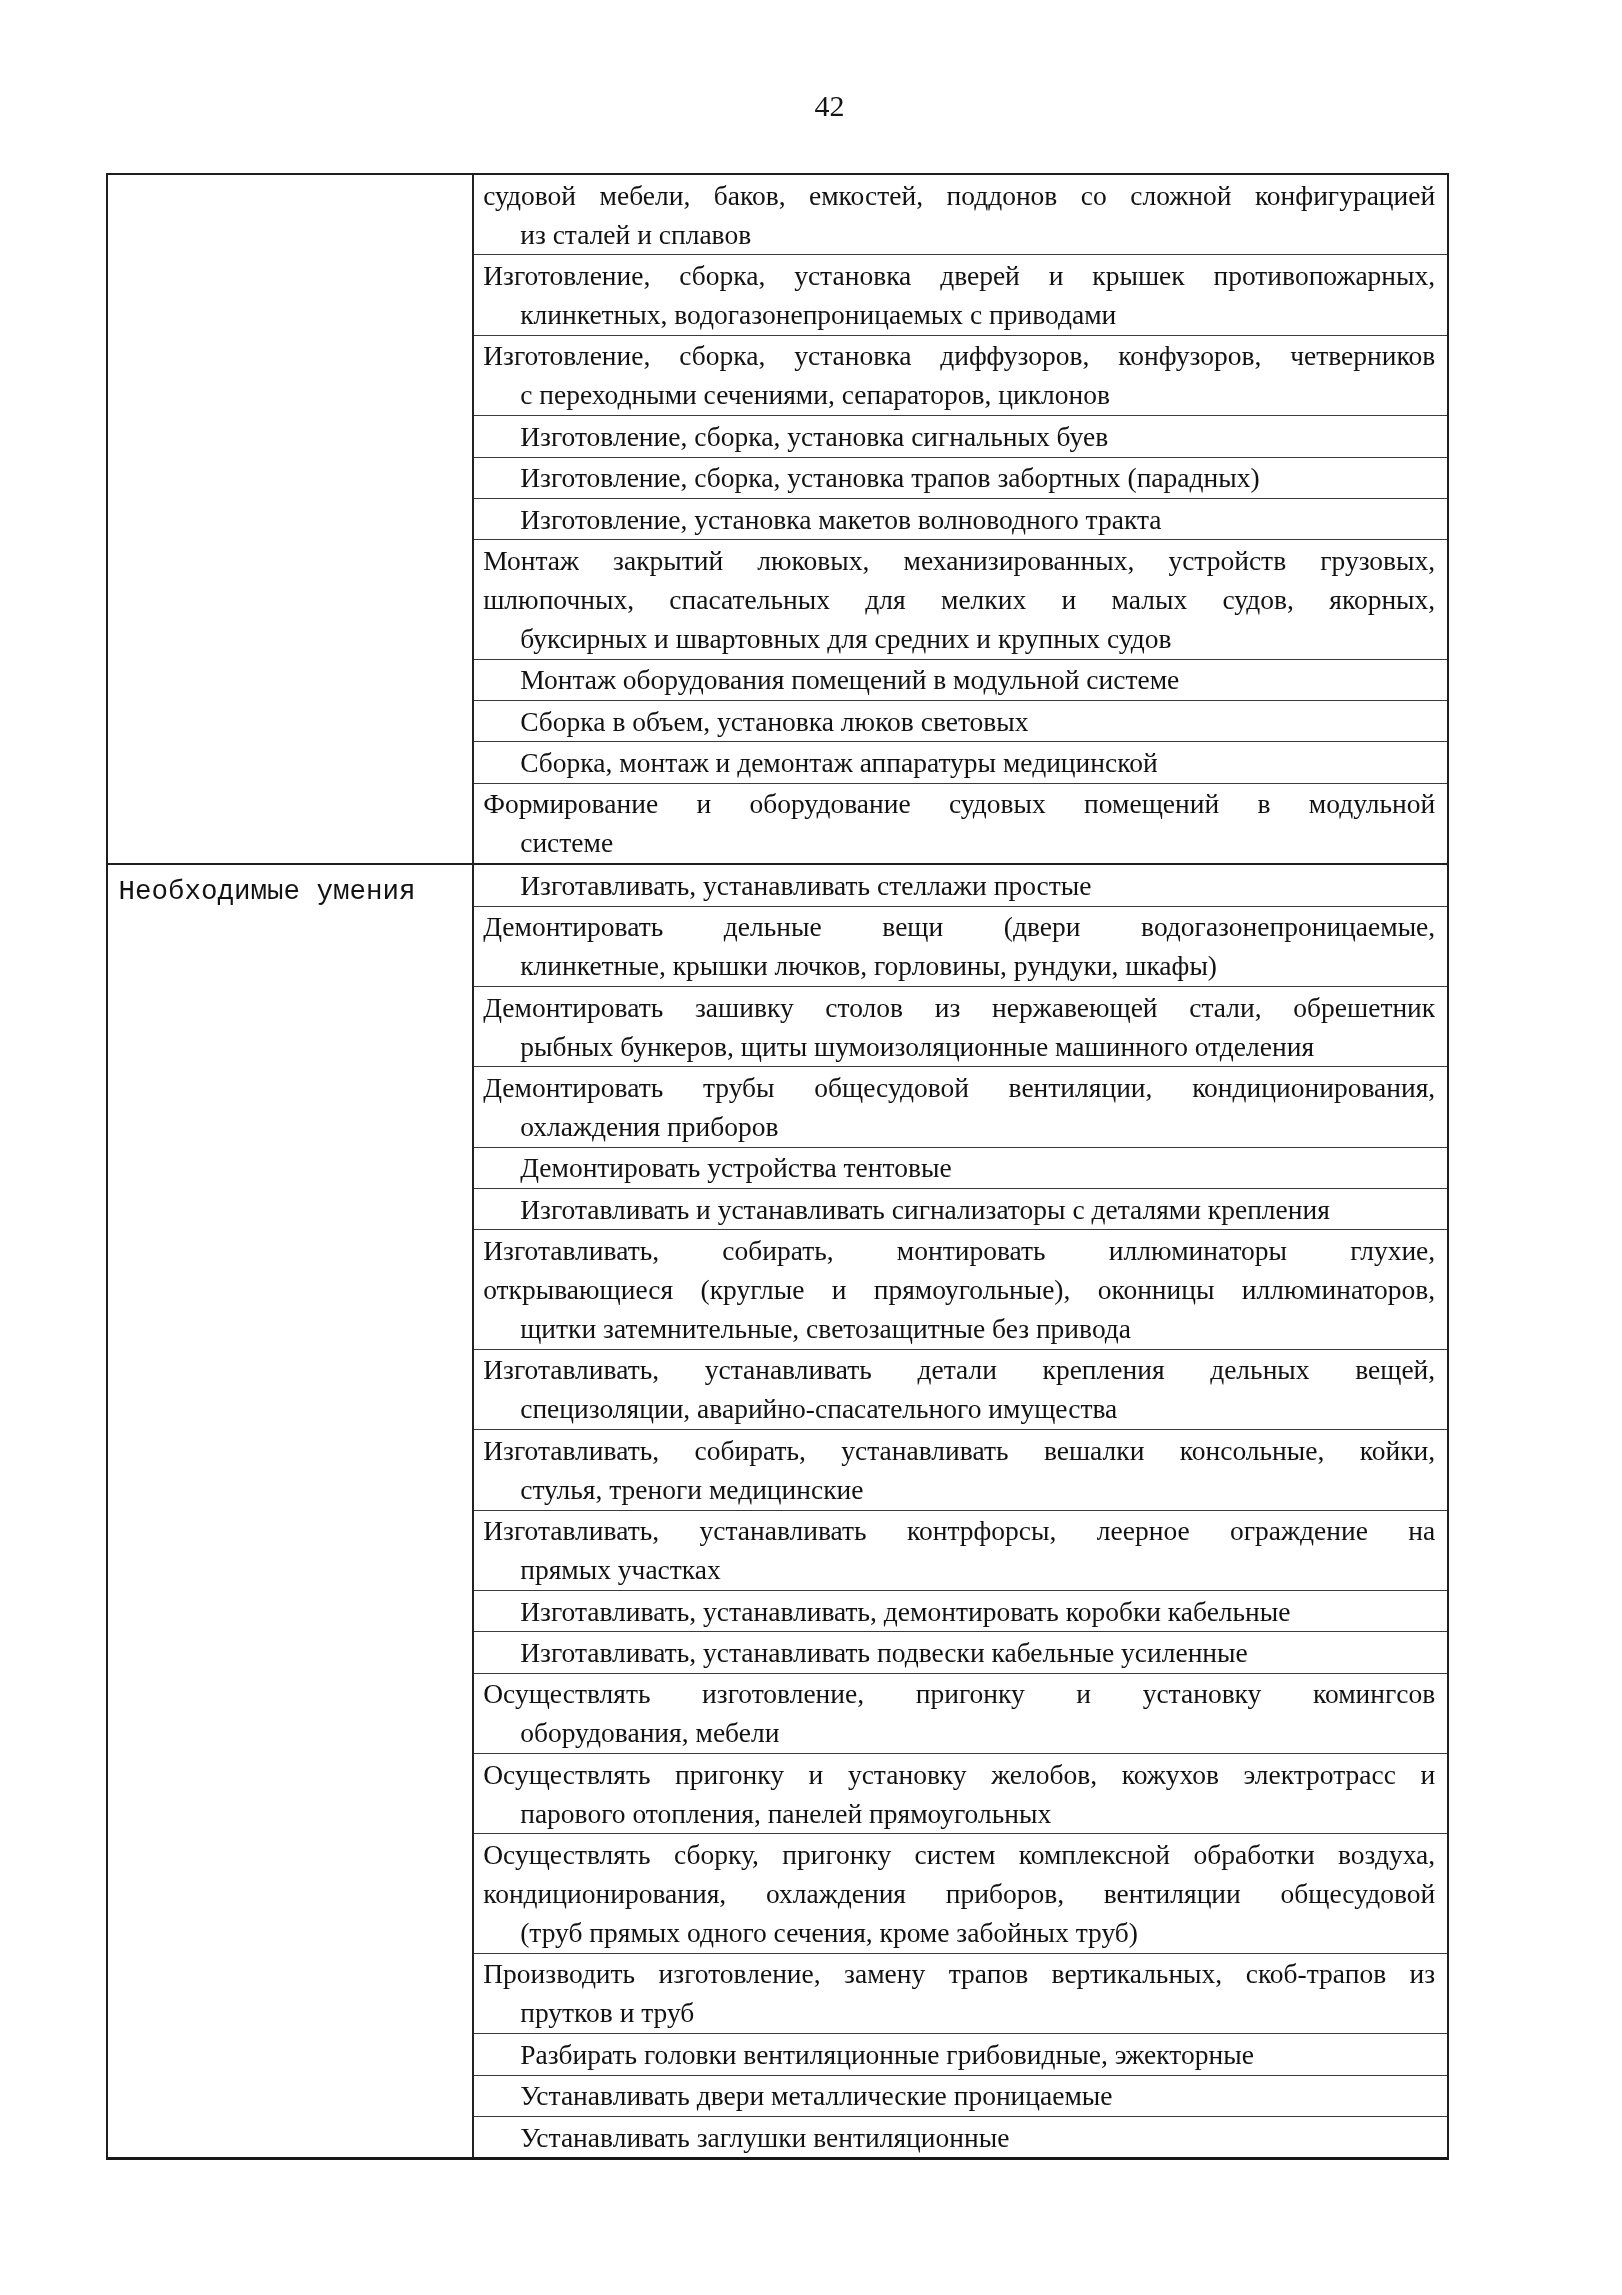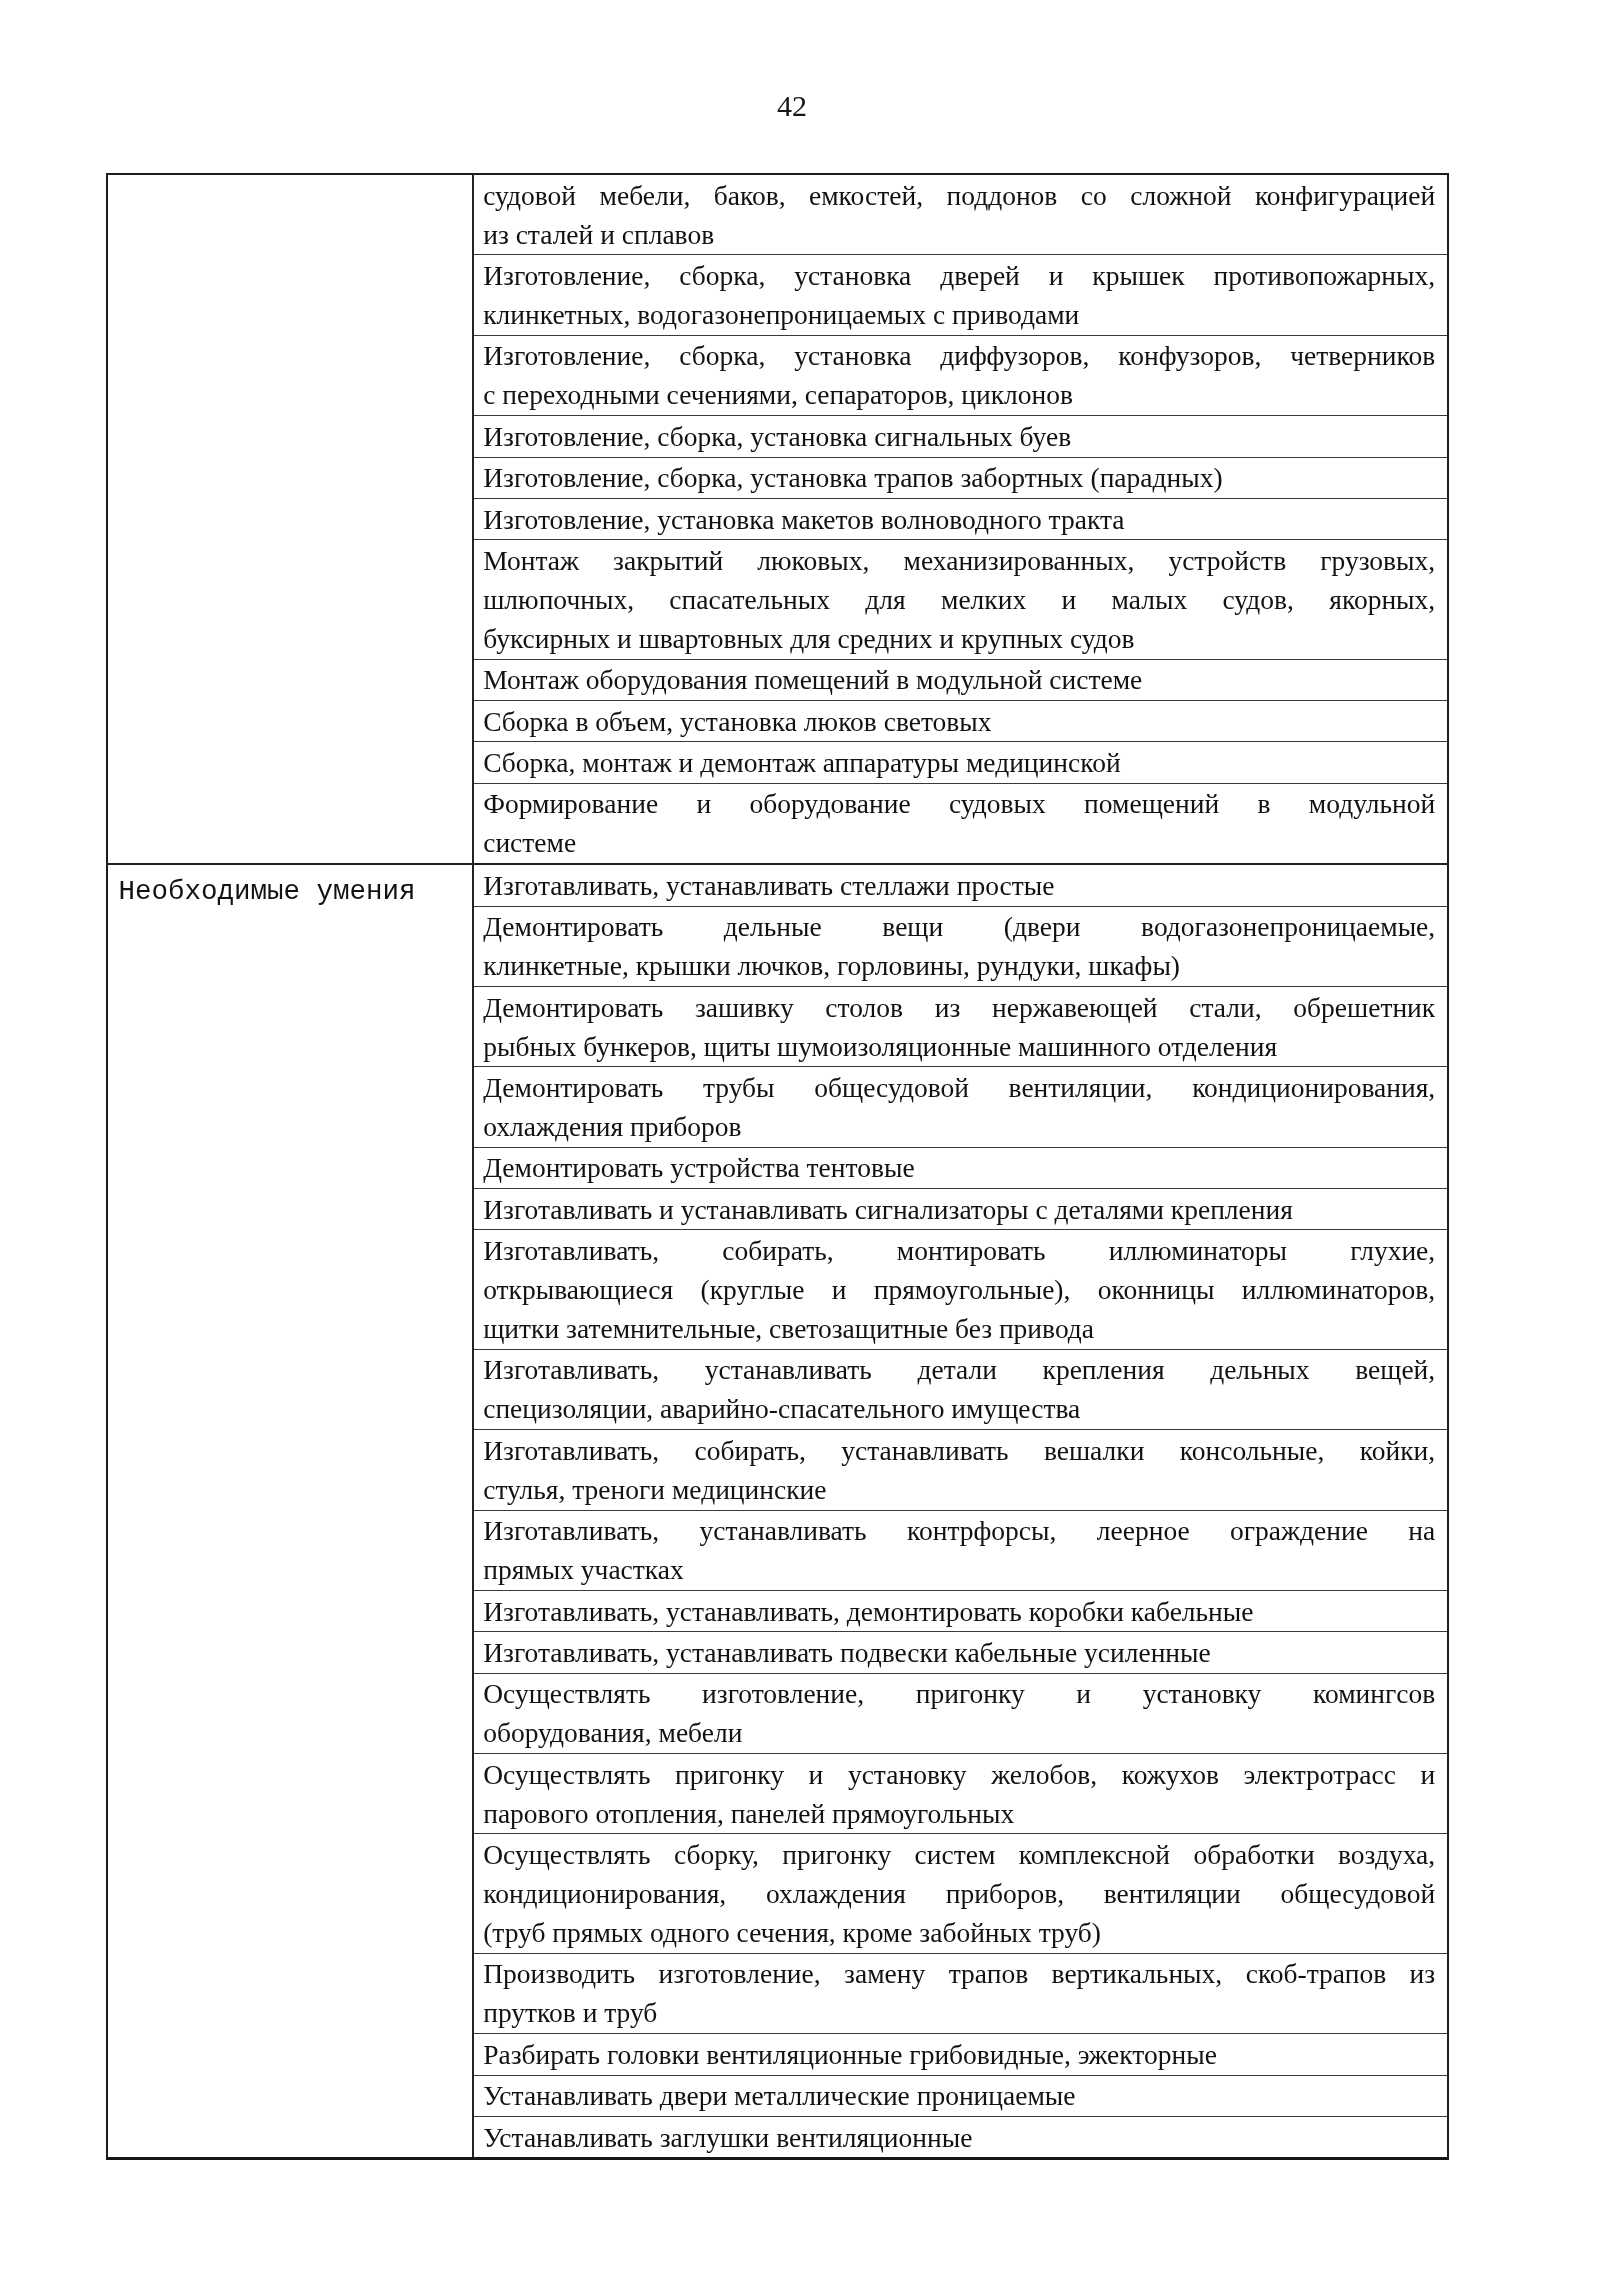--- a/index.html
+++ b/index.html
@@ -14,21 +14,21 @@
     background: #ffffff;
     font-family: "Liberation Serif", "DejaVu Serif", serif;
     color: #121212;
     overflow: hidden;
   }
   .page-number {
     position: absolute;
     top: 89px;
     left: 777px;
     width: 105px;
-    text-align: left;
+    text-align: center;
     font-size: 30px;
     line-height: 34px;
     color: #151515;
   }
   .doc-table {
     position: absolute;
     left: 106px;
     top: 173px;
     width: 1343px;
     box-sizing: border-box;
@@ -69,20 +69,21 @@
     border-top: 1.3px solid #3a3a3a;
   }
   .line {
     line-height: 39px;
     text-align: justify;
     text-align-last: justify;
     overflow: hidden;
   }
   .line.last {
     text-align-last: left;
+    margin-left: 37px;
   }
 </style>
 </head>
 <body>
 
 <div class="page">
   <div class="page-number">42</div>
 
   <div class="doc-table" id="doc-table">
       <div class="section">

